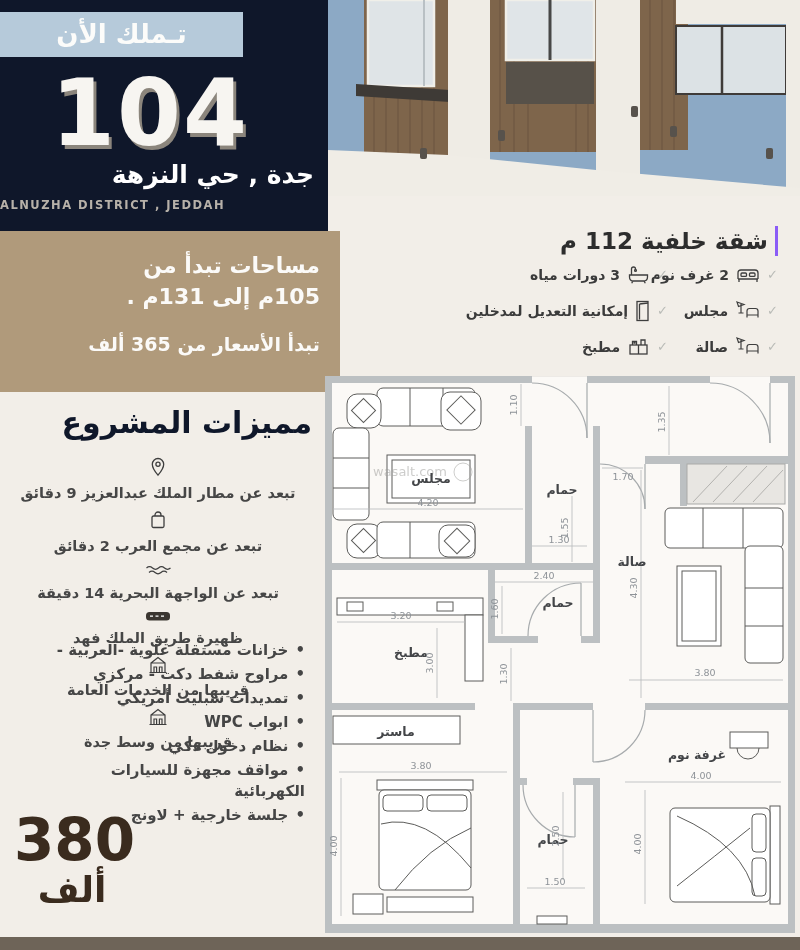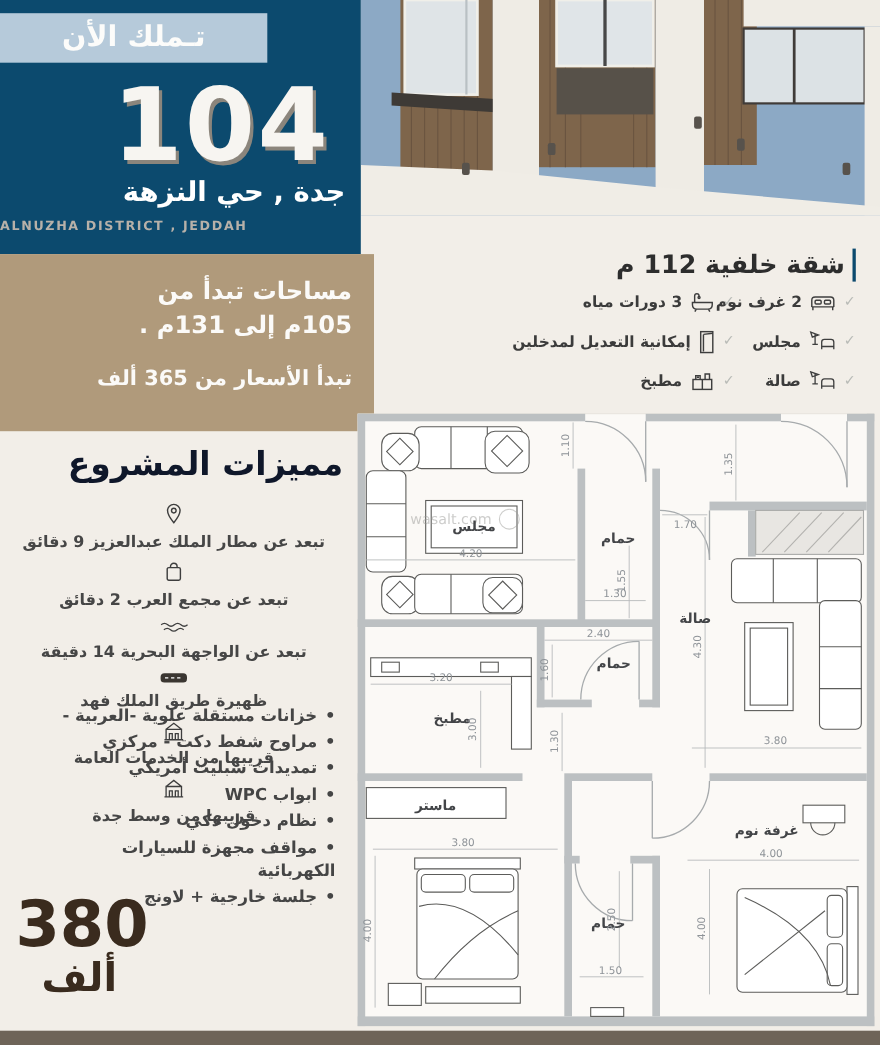--- a/index.html
+++ b/index.html
@@ -1,42 +1,42 @@
 <!DOCTYPE html>
 <html lang="ar"><head>
 <meta charset="utf-8">
 <style>
   html,body{margin:0;padding:0;}
   body{font-family:"DejaVu Sans",sans-serif;}
   .page{position:relative;width:800px;height:950px;background:#f2eee8;overflow:hidden;}
 
   
-  .dark-box{position:absolute;left:0;top:0;width:328px;height:231px;background:#0c4a6e;}
+  .dark-box{position:absolute;left:0;top:0;width:328px;height:231px;background:#0f172a;}
   .own-now{position:absolute;left:0;top:12px;width:243px;height:45px;background:#b6cada;
            color:#fcfcfa;font-size:26px;font-weight:bold;line-height:45px;text-align:center;direction:rtl;}
-  .num104{position:absolute;left:0;top:60px;width:300px;text-align:right;color:#f7f5f1;
+  .num104{position:absolute;left:0;top:60px;width:300px;text-align:center;color:#f7f5f1;
           font-size:92px;font-weight:bold;letter-spacing:2px;text-shadow:3px 4px 0 #8b857c;}
   .loc-ar{position:absolute;right:14px;top:160px;left:0;text-align:right;color:#ffffff;
           font-size:25px;font-weight:bold;direction:rtl;}
   .loc-en{position:absolute;right:14px;top:198px;left:0;text-align:left;color:#b7b1a9;
           font-size:11.5px;font-weight:bold;letter-spacing:1.5px;}
 
   
   .tan-box{position:absolute;left:0;top:231px;width:340px;height:161px;background:#b09a7b;
            direction:rtl;color:#fbfaf8;box-sizing:border-box;padding:22px 20px 0 10px;}
   .tan-line1{font-size:22px;font-weight:bold;}
   .tan-line2{font-size:22px;font-weight:bold;margin-top:6px;}
   .tan-line3{font-size:19px;font-weight:bold;margin-top:24px;}
 
   
   .photo{position:absolute;left:328px;top:0;width:472px;height:196px;}
 
   
   .apt-title{position:absolute;top:226px;right:22px;direction:rtl;color:#2d2d2d;
-             font-size:23px;font-weight:bold;border-right:3px solid #0c4a6e;padding-right:7px;line-height:30px;}
+             font-size:23px;font-weight:bold;border-right:3px solid #8b5cf6;padding-right:7px;line-height:30px;}
   .apt-col{position:absolute;direction:rtl;display:flex;flex-direction:column;gap:11px;}
   .apt-col.col-right{top:262px;right:22px;width:118px;}
   .apt-col.col-left{top:262px;right:132px;width:230px;}
   .apt-row{display:flex;align-items:center;gap:7px;height:25px;white-space:nowrap;}
   .apt-row .chk{color:#b9bbb7;font-size:13px;font-weight:bold;}
   .apt-row .lbl{color:#3b3b3b;font-size:14px;font-weight:bold;}
   .icon svg{display:block;}
 
   
   .feat-title{position:absolute;top:405px;right:488px;left:0;text-align:right;direction:rtl;

